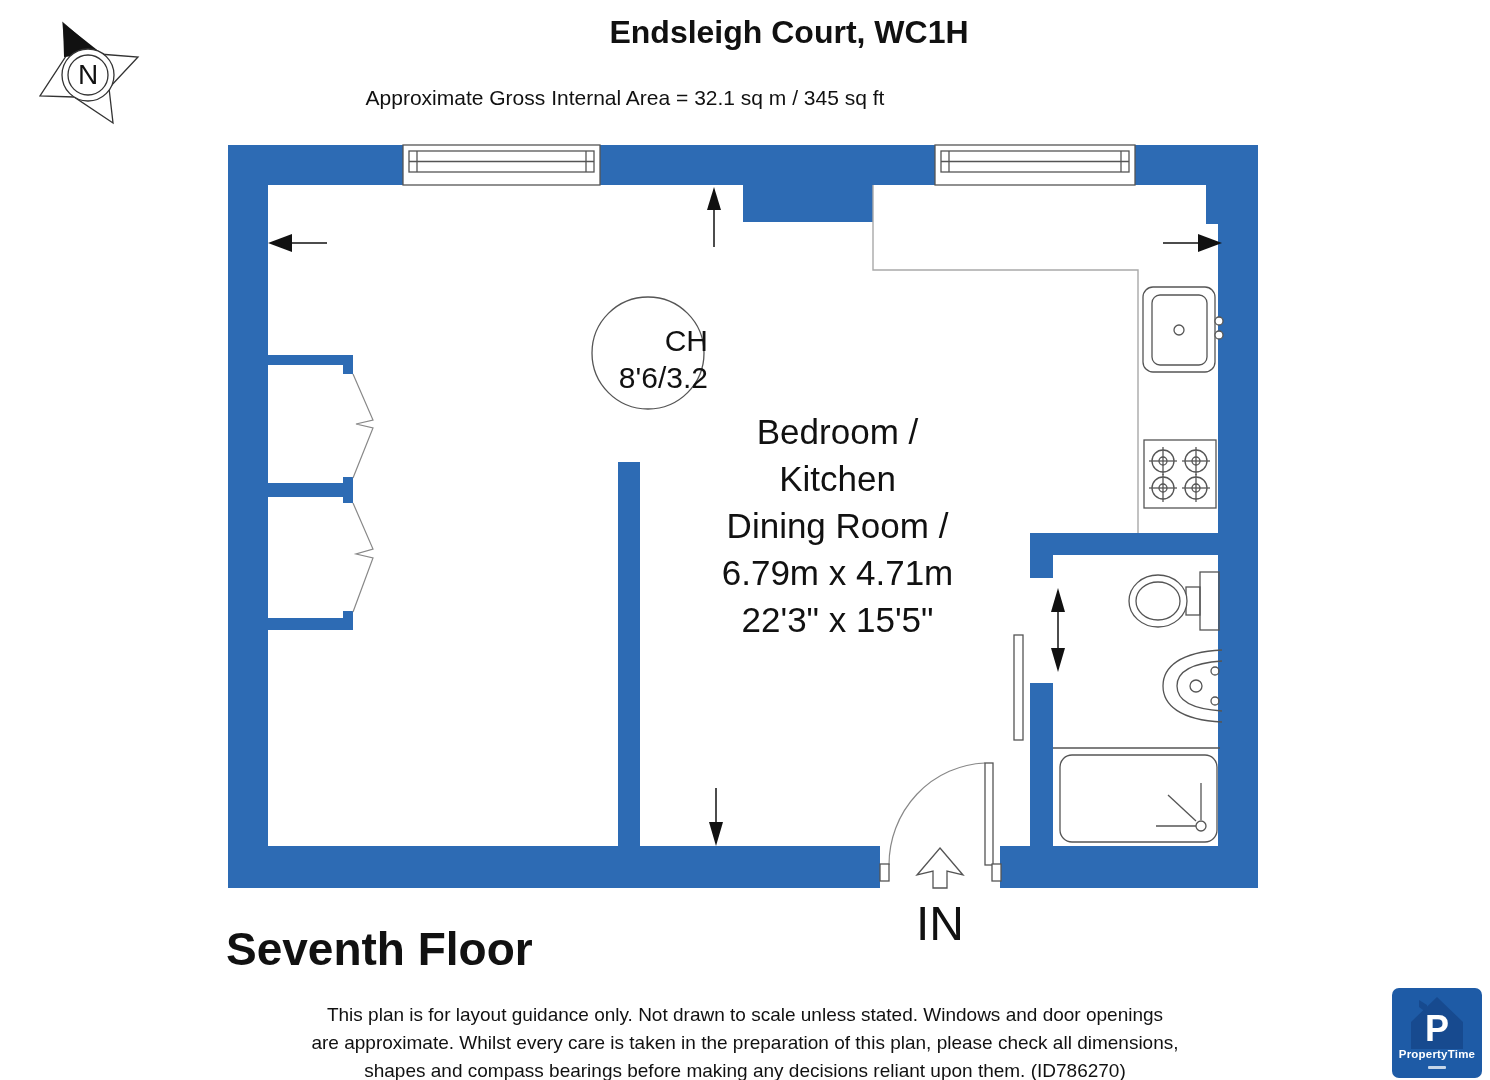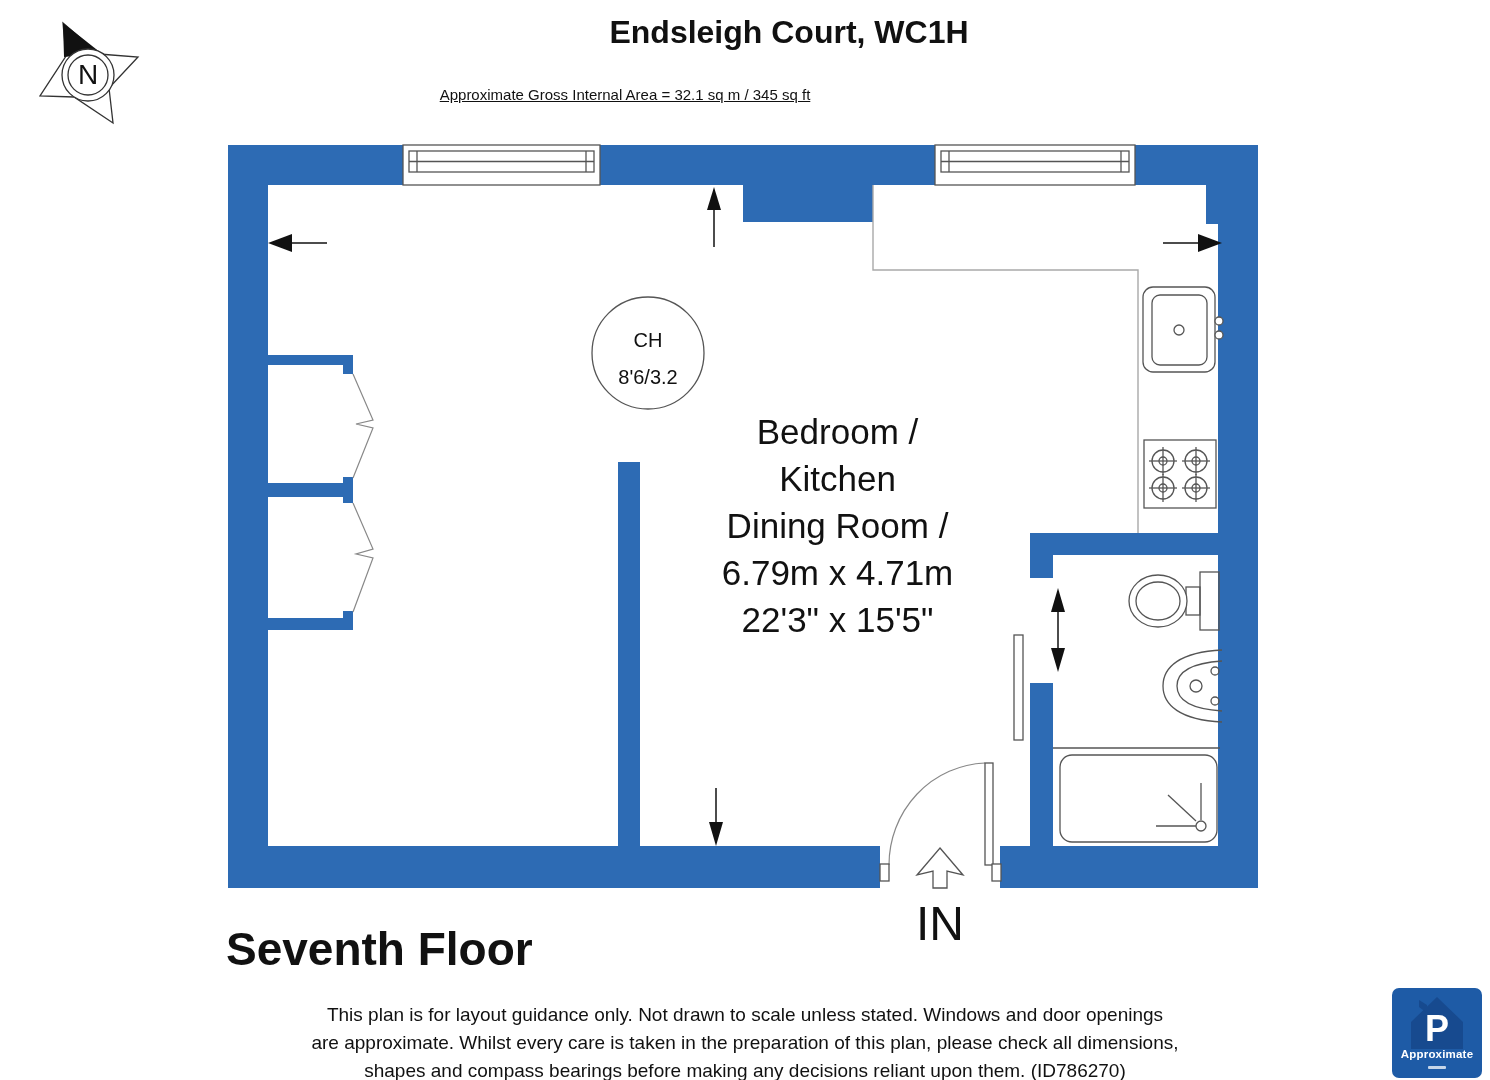--- a/index.html
+++ b/index.html
@@ -2,24 +2,24 @@
 <html><head>
 <meta charset="utf-8">
 <style>
   html,body{margin:0;padding:0;background:#fff;}
   body{width:1490px;height:1080px;position:relative;overflow:hidden;
        font-family:"Liberation Sans",sans-serif;color:#111;}
   #plan-svg{position:absolute;left:0;top:0;}
   .txt{position:absolute;white-space:nowrap;}
   .center{text-align:center;}
   .title{left:0;top:14px;width:1490px;font-size:32px;font-weight:bold;padding-left:44px;}
-  .subtitle{left:0;top:86px;width:1250px;font-size:15px;text-decoration:underline;}
+  .subtitle{left:0;top:86px;width:1250px;font-size:21px;}
   .north{left:72px;top:59px;width:32px;font-size:28px;}
   .roomlabel{left:600px;top:362px;width:475px;font-size:35px;line-height:47px;margin-top:46px;}
-  .chlabel{left:588px;top:322px;width:120px;font-size:20px;line-height:37px;}
+  .chlabel{left:588px;top:322px;width:120px;font-size:30px;line-height:37px;text-align:right;}
   .inlabel{left:880px;top:896px;width:120px;font-size:48px;}
   .floorlabel{left:226px;top:922px;font-size:46px;font-weight:bold;}
   .disclaimer{left:0;top:1001px;width:1490px;font-size:19px;line-height:28px;}
   .logo-p{left:1392px;top:1008px;width:90px;font-size:36px;font-weight:bold;color:#fff;}
   .logo-brand{left:1392px;top:1048px;width:90px;font-size:11.5px;font-weight:bold;color:#fff;letter-spacing:.2px;}
   .logo-est{position:absolute;left:1428px;top:1066px;width:18px;height:3px;
             background:rgba(255,255,255,.75);border-radius:1px;}
   
   .fx{fill:#fff;stroke:#555;stroke-width:1.3;}
   .fxn{fill:none;stroke:#555;stroke-width:1.3;}
@@ -202,14 +202,14 @@
 
 <div class="txt floorlabel">Seventh Floor</div>
 
 <div class="txt disclaimer center">
   <div>This plan is for layout guidance only. Not drawn to scale unless stated. Windows and door openings</div>
   <div>are approximate. Whilst every care is taken in the preparation of this plan, please check all dimensions,</div>
   <div>shapes and compass bearings before making any decisions reliant upon them. (ID786270)</div>
 </div>
 
 <div class="txt logo-p center">P</div>
-<div class="txt logo-brand center">Approximate</div>
+<div class="txt logo-brand center">PropertyTime</div>
 <div class="logo-est"></div>
 
 </body></html>

